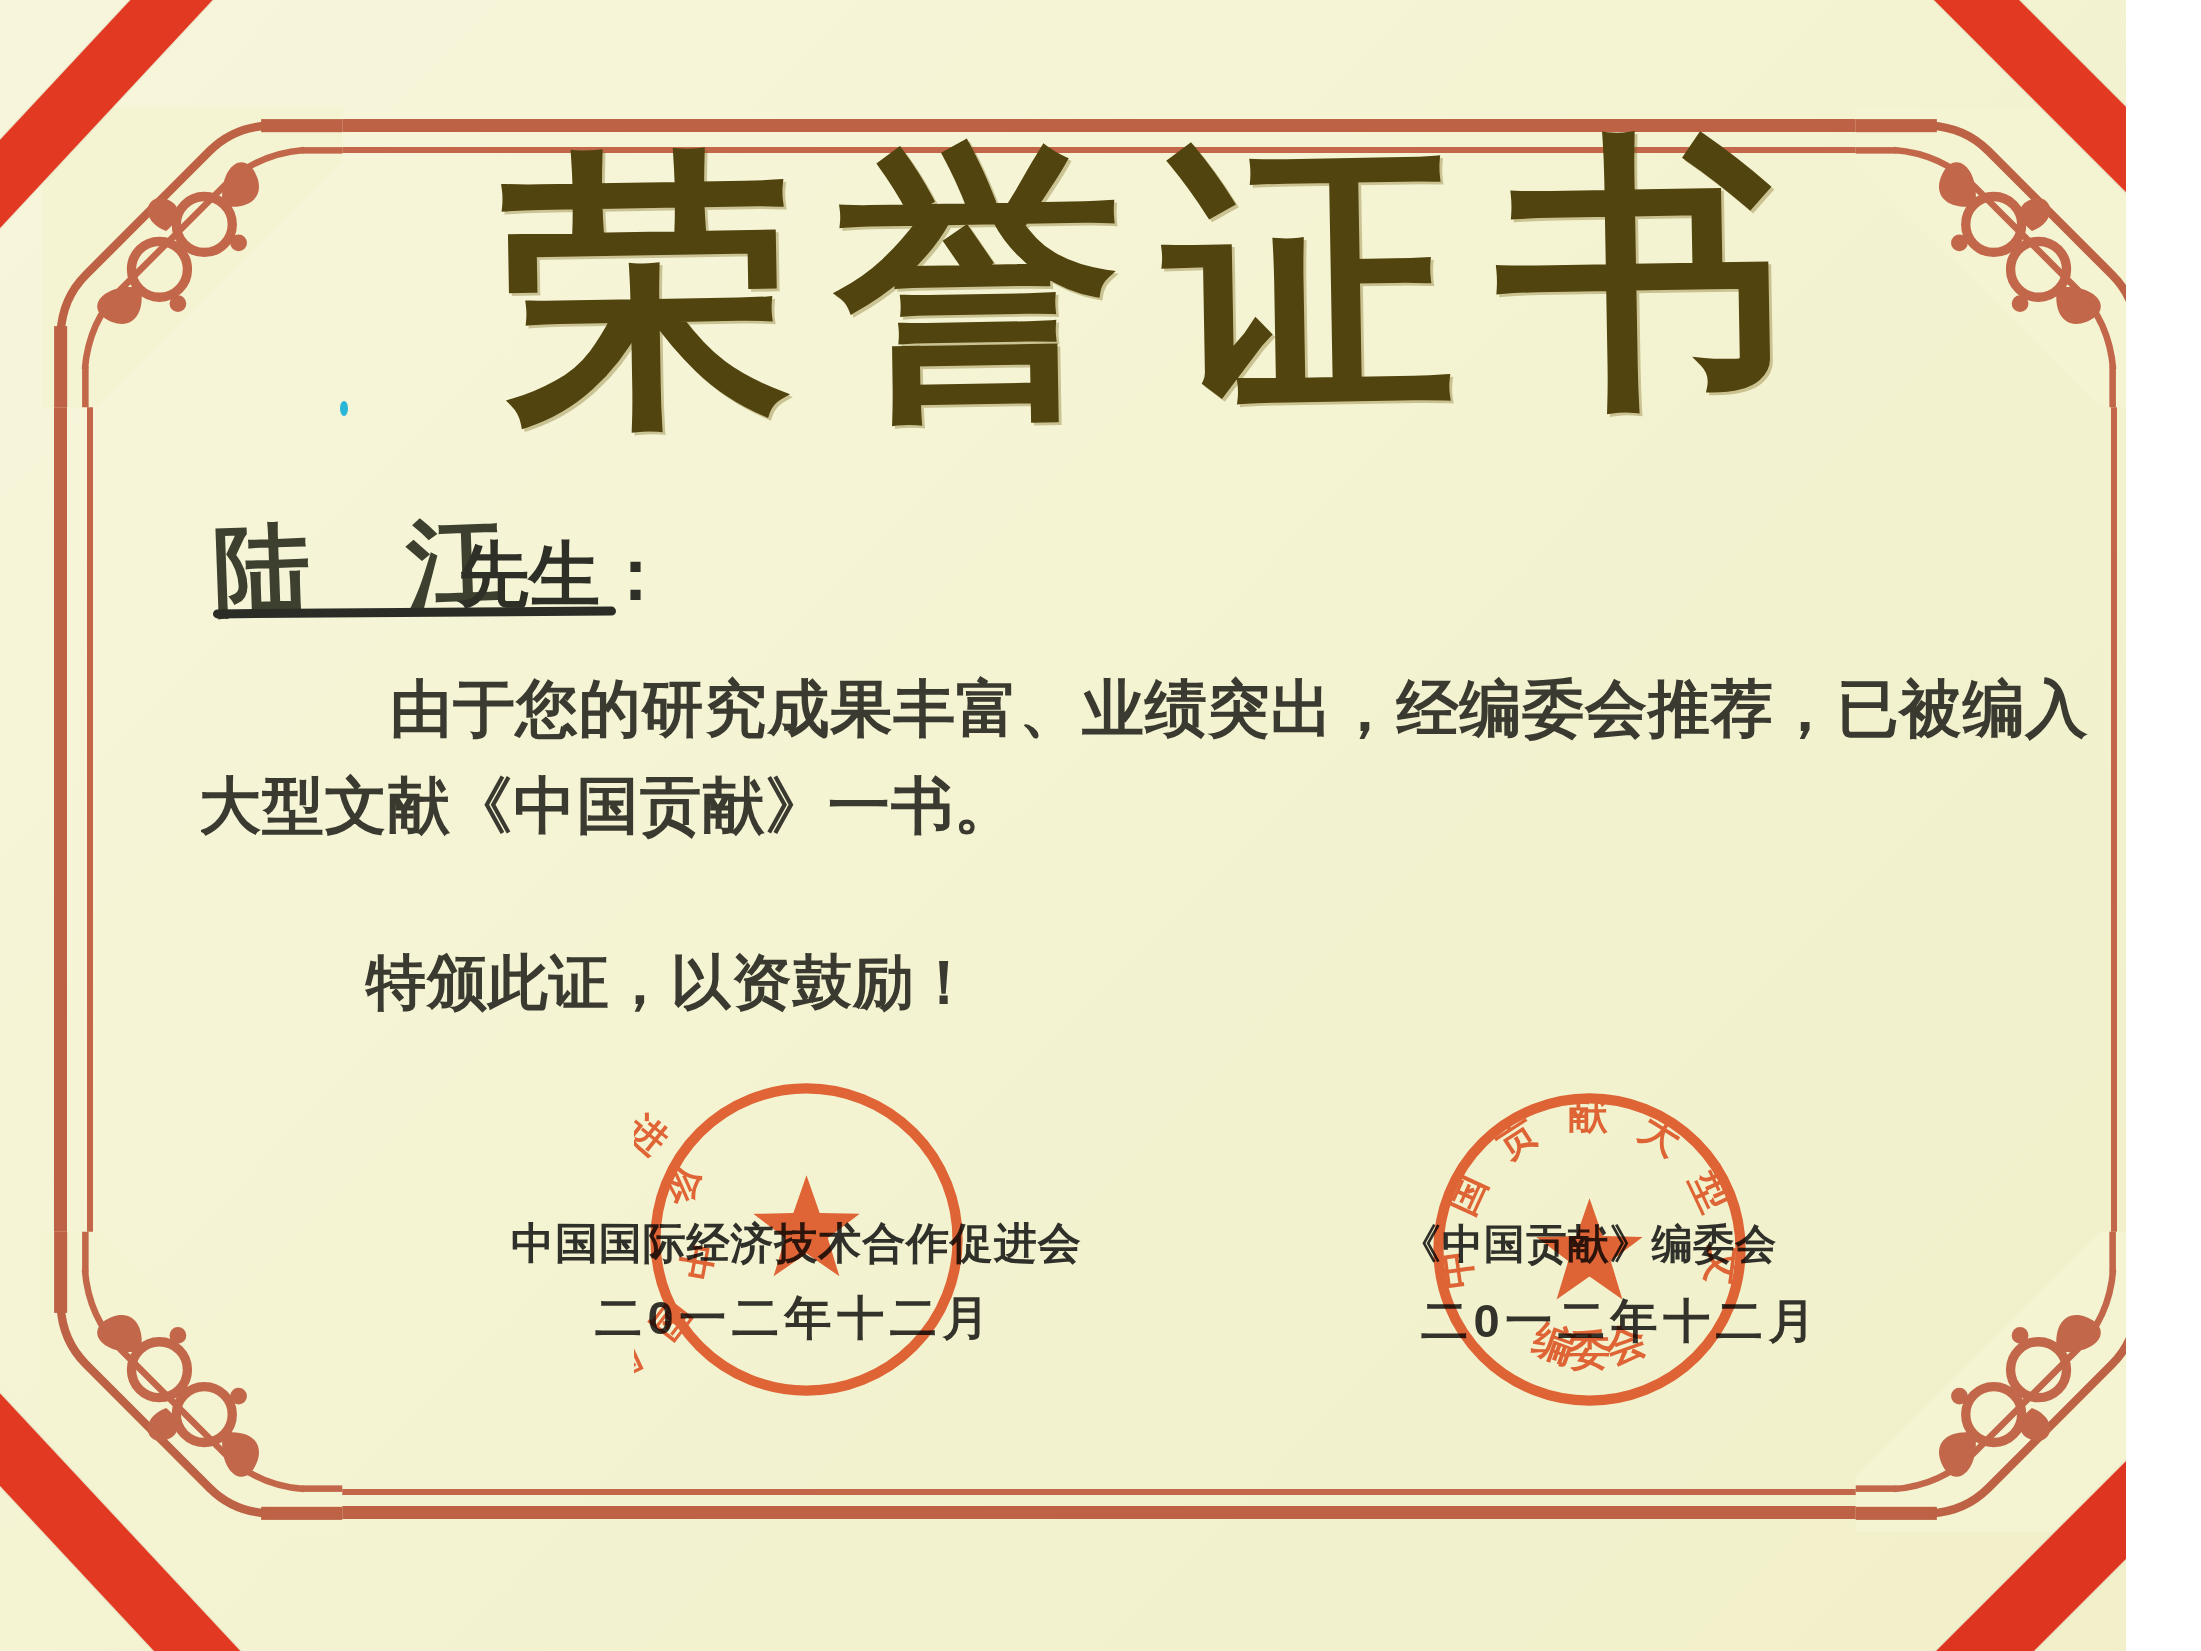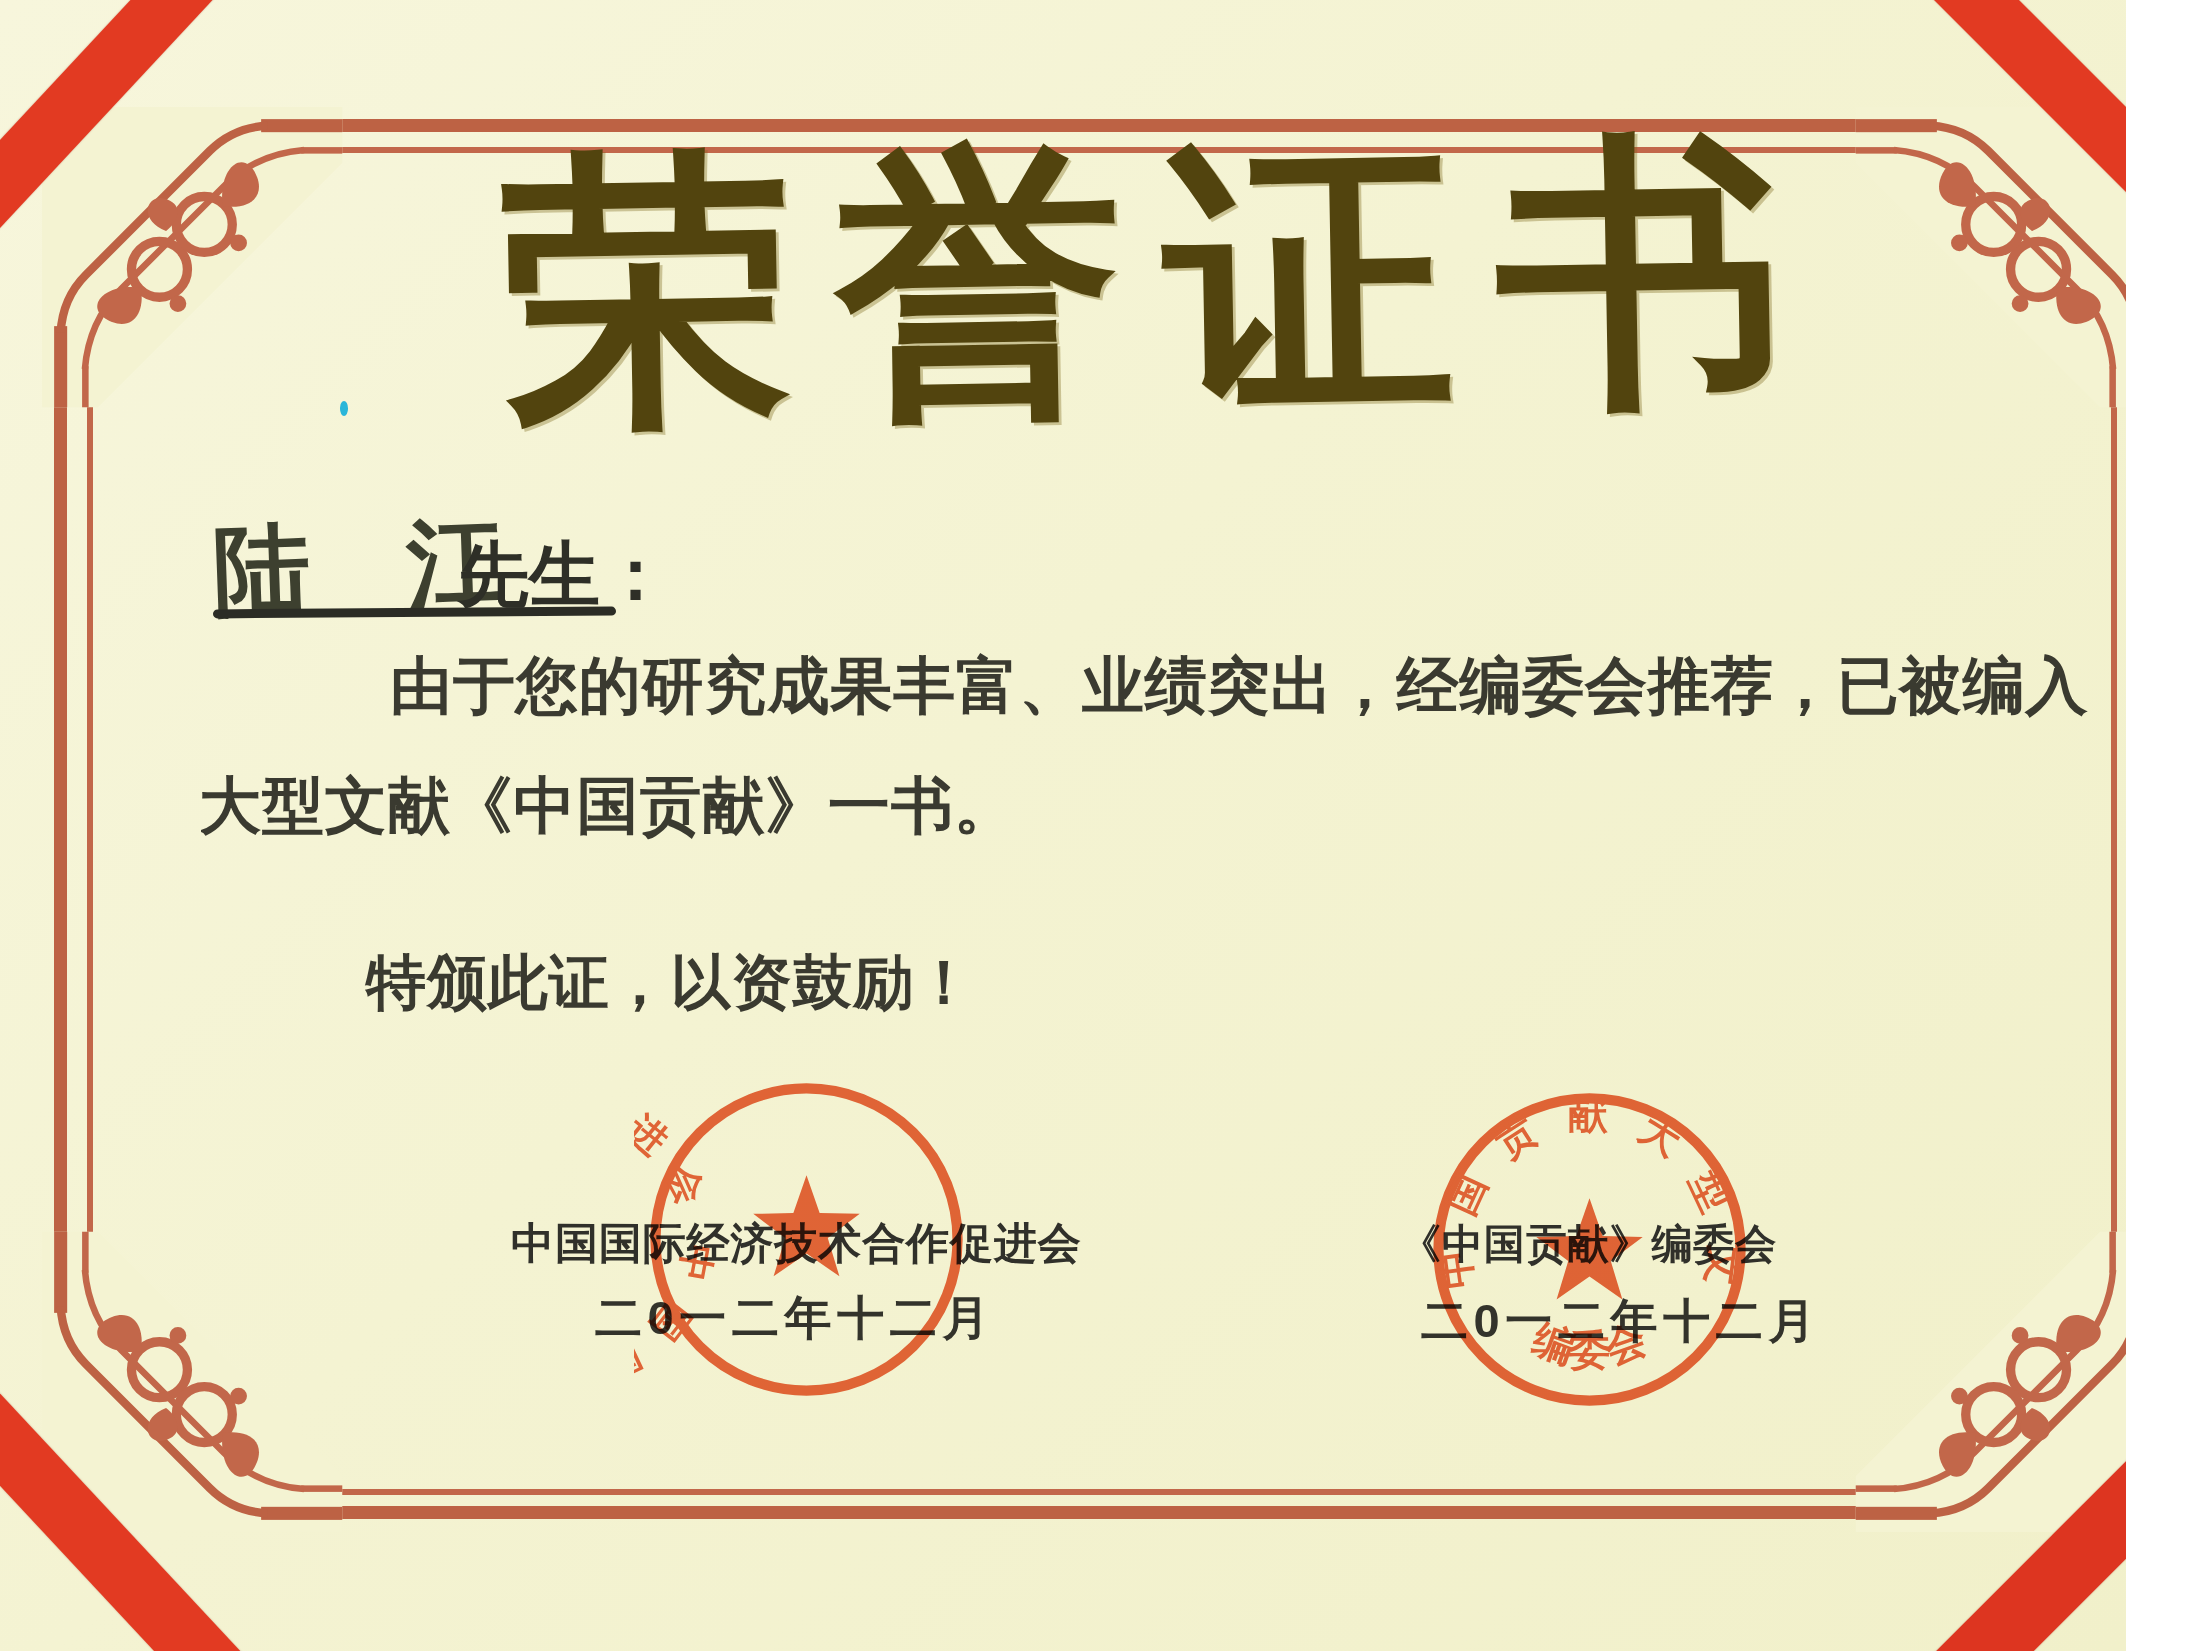--- a/index.html
+++ b/index.html
@@ -36,21 +36,21 @@
          text-shadow:2.8px 2.8px 0 rgba(122,104,26,.35);white-space:nowrap;}
   .name{position:absolute;left:213px;top:503px;font-family:"Liberation Serif",serif;
         font-weight:bold;font-size:97px;color:#3d402f;transform:rotate(-2deg);
         white-space:nowrap;}
   .salutation{position:absolute;left:446px;top:528px;font-weight:bold;font-size:71px;
         color:#2e2f27;white-space:nowrap;margin-left:12px;}
   .name-underline{position:absolute;left:213px;top:608px;width:403px;height:9.3px;
         background:#2b2c25;border-radius:4.7px;transform:rotate(-.4deg);}
   .body-line{position:absolute;font-family:"Liberation Serif",serif;font-weight:bold;
         font-size:62px;letter-spacing:0.9px;color:#3a3a30;white-space:nowrap;}
-  .body-1{left:390px;top:644px;}
+  .body-1{left:390px;top:667px;}
   .body-2{left:199px;top:764px;}
   .closing{left:366px;top:943px;font-size:60px;}
   .issuer-org{position:absolute;font-weight:bold;color:#30302a;white-space:nowrap;}
   .org-left{left:511px;top:1215px;font-size:43px;letter-spacing:0.9px;}
   .org-right{left:1400px;top:1217px;font-size:41px;letter-spacing:0.9px;}
   .issuer-date{position:absolute;font-family:Liberation Sans, sans-serif;font-weight:bold;
         color:#33332b;white-space:nowrap;font-size:47px;letter-spacing:5.6px;}
   .date-left{left:595px;top:1287px;}
   .date-right{left:1421px;top:1290px;}
 

